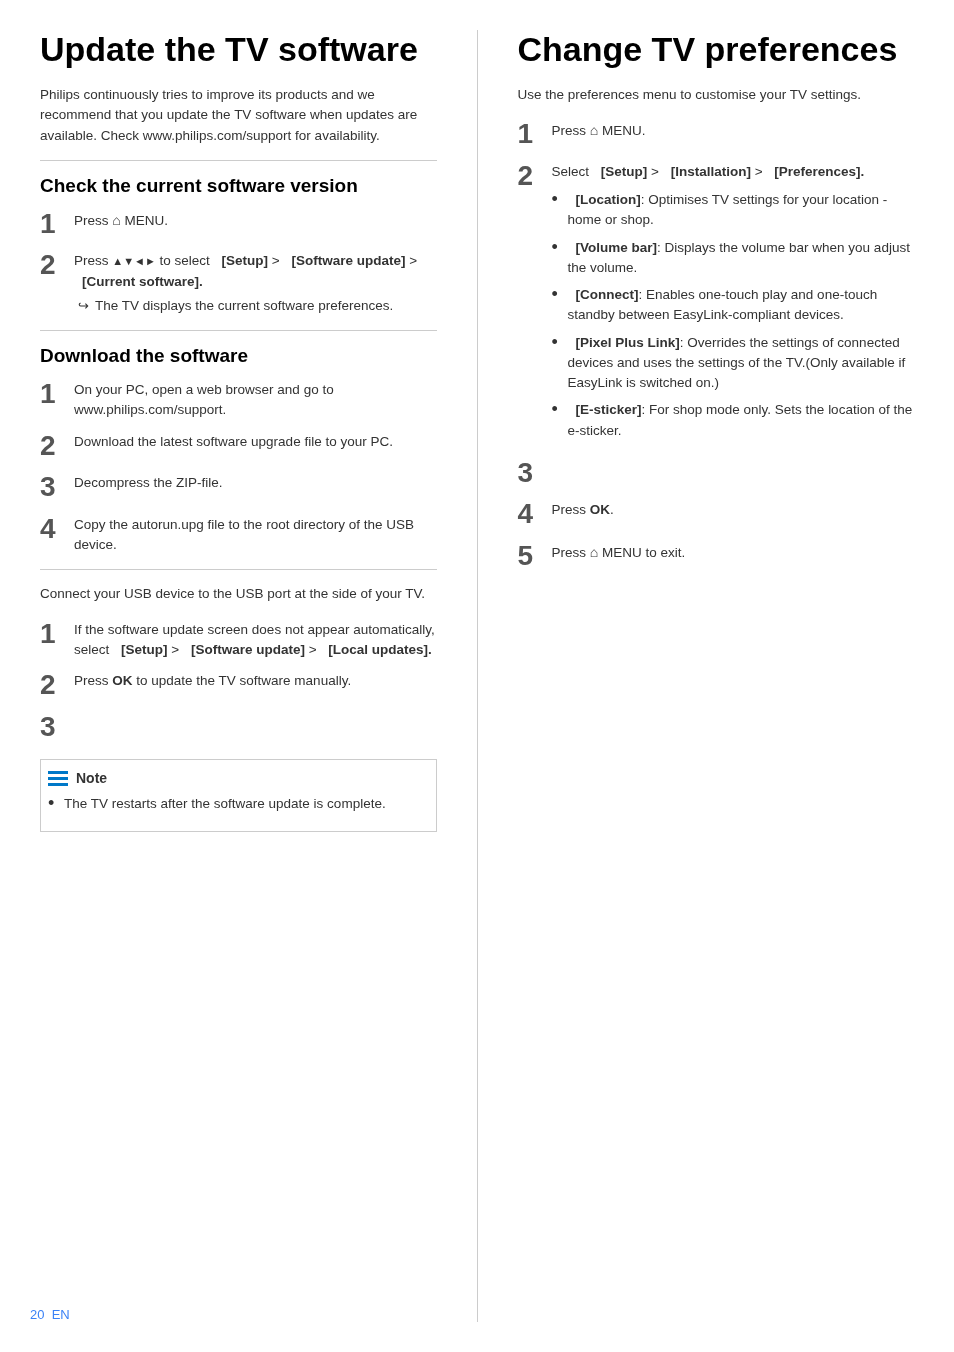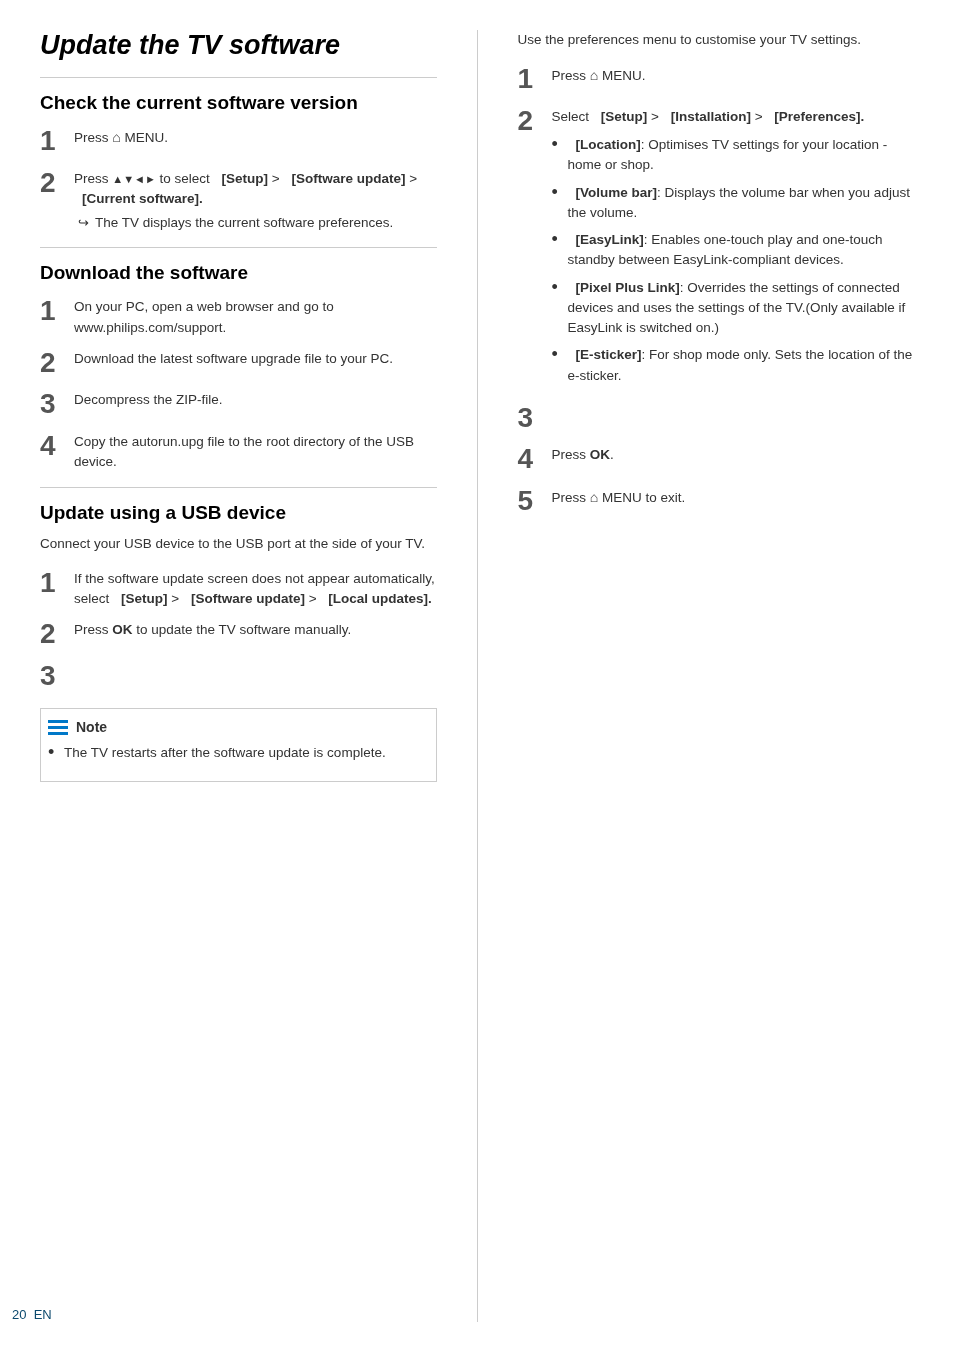--- a/index.html
+++ b/index.html
@@ -20,25 +20,24 @@
     .column {
       flex: 1;
       padding: 0 10px;
     }
     .column-divider {
       width: 1px;
       background: #ccc;
       margin: 0;
     }
     h1 {
-      font-size: 27px;
+      font-size: 34px;
       font-weight: bold;
       margin-bottom: 16px;
       color: #000;
-      font-style: italic;
     }
     h2 {
       font-size: 19px;
       font-weight: bold;
       margin-bottom: 10px;
       margin-top: 4px;
       color: #000;
     }
     p {
       font-size: 13.5px;
@@ -136,39 +135,40 @@
       font-weight: bold;
       color: #333;
     }
     .note-content {
       font-size: 13.5px;
       line-height: 1.5;
     }
     .page-footer {
       position: absolute;
       bottom: 30px;
-      left: 12px;
+      left: 30px;
       font-size: 13px;
-      color: #0c4a6e;
+      color: #3b82f6;
       margin-top: 31px;
     }
     .nav-arrows {
       font-size: 11px;
     }
     .ok-bold {
       font-weight: bold;
     }
   </style>
 </head>
 <body>
 
 <div class="page" style="position:relative; min-height:1352px;">
 
   <div class="column">
     <h1>Update the TV software</h1>
+    <p>Philips continuously tries to improve its products and we recommend that you update the TV software when updates are available. Check www.philips.com/support for availability.</p>
 
     <hr>
 
     <div class="section">
       <h2>Check the current software version</h2>
       <ol class="numbered-list">
         <li>
           <span class="num num-large">1</span>
           <div class="li-content">
             Press <span style="font-size:14px;">⌂</span> MENU.
@@ -207,21 +207,20 @@
         <li>
           <span class="num num-large">4</span>
           <div class="li-content">Copy the autorun.upg file to the root directory of the USB device.</div>
         </li>
       </ol>
     </div>
 
     <hr>
 
     <div class="section">
-      <h2>Update using a USB device</h2>
       <p>Connect your USB device to the USB port at the side of your TV.</p>
       <ol class="numbered-list">
         <li>
           <span class="num num-large">1</span>
           <div class="li-content">
             If the software update screen does not appear automatically, select <span class="bold">[Setup]</span> &gt; <span class="bold">[Software update]</span> &gt; <span class="bold">[Local updates].</span>
           </div>
         </li>
         <li>
           <span class="num num-large">2</span>
@@ -249,20 +248,21 @@
             <span>The TV restarts after the software update is complete.</span>
           </li>
         </ul>
       </div>
     </div>
   </div>
 
   <div class="column-divider"></div>
 
   <div class="column">
+    <h1>Change TV preferences</h1>
     <p>Use the preferences menu to customise your TV settings.</p>
 
     <ol class="numbered-list">
 
       <li>
         <span class="num num-large">1</span>
         <div class="li-content">
           Press <span style="font-size:14px;">⌂</span> MENU.
         </div>
       </li>
@@ -275,21 +275,21 @@
             <li>
               <span class="bullet-dot">•</span>
               <span><span class="bold">[Location]</span>: Optimises TV settings for your location - home or shop.</span>
             </li>
             <li>
               <span class="bullet-dot">•</span>
               <span><span class="bold">[Volume bar]</span>: Displays the volume bar when you adjust the volume.</span>
             </li>
             <li>
               <span class="bullet-dot">•</span>
-              <span><span class="bold">[EasyLink]</span>: Enables one-touch play and one-touch standby between EasyLink-compliant devices.</span>
+              <span><span class="bold">[Connect]</span>: Enables one-touch play and one-touch standby between EasyLink-compliant devices.</span>
             </li>
             <li>
               <span class="bullet-dot">•</span>
               <span><span class="bold">[Pixel Plus Link]</span>: Overrides the settings of connected devices and uses the settings of the TV.(Only available if EasyLink is switched on.)</span>
             </li>
             <li>
               <span class="bullet-dot">•</span>
               <span><span class="bold">[E-sticker]</span>: For shop mode only. Sets the location of the e-sticker.</span>
             </li>
           </ul>

